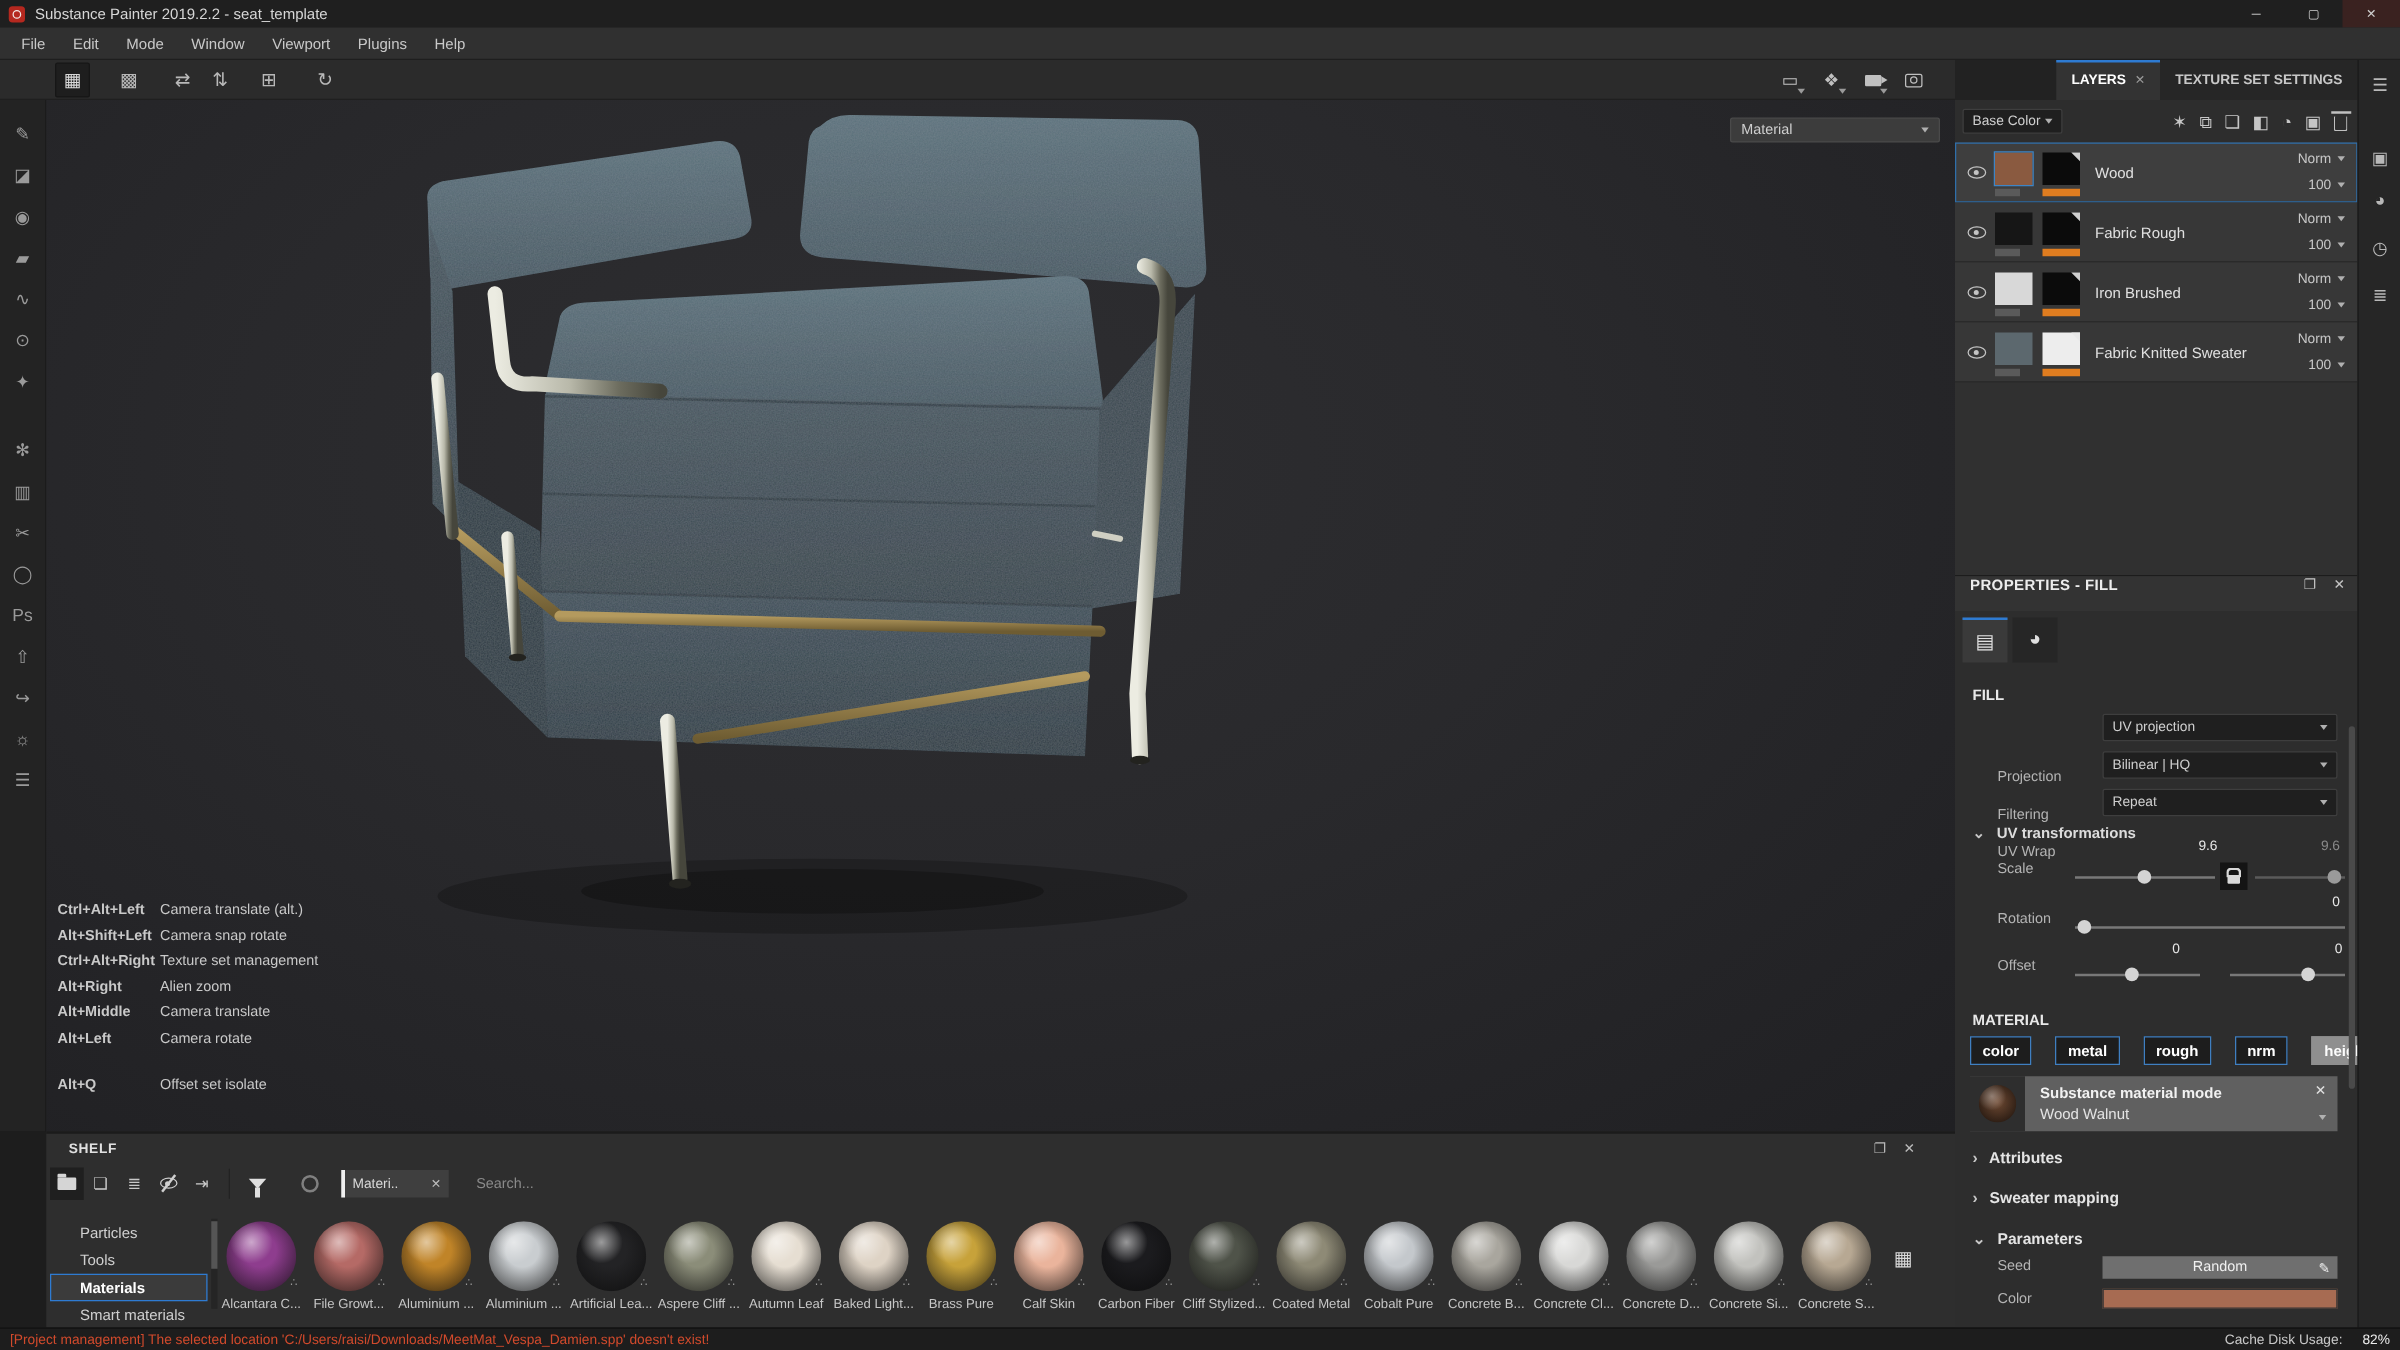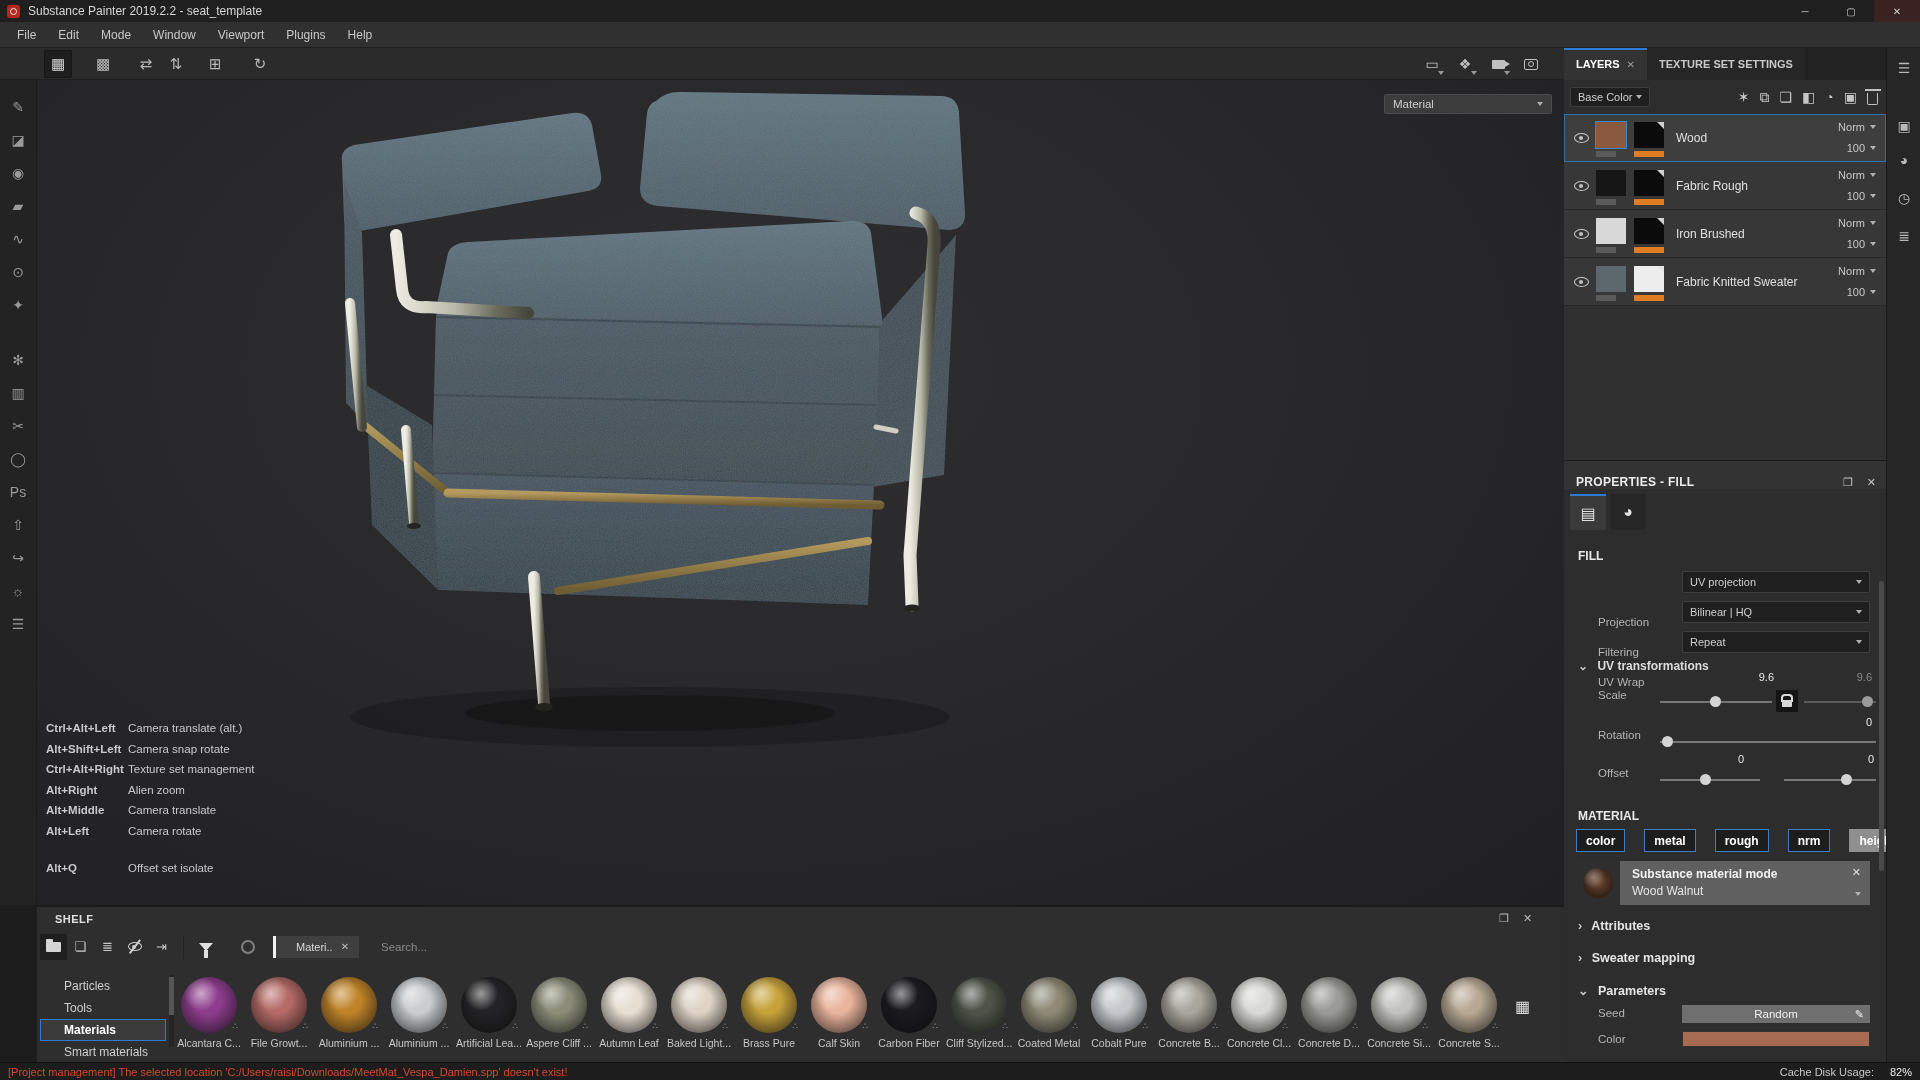--- a/index.html
+++ b/index.html
@@ -61,21 +61,21 @@
   .chev { width:0; height:0; border-left:3.5px solid transparent; border-right:3.5px solid transparent;
     border-top:4px solid #b0b0b0; }
   .shortcuts { position:absolute; left:9px; top:638px; }
   .sc-row { display:flex; height:20.5px; align-items:center; }
   .sc-row.gap { margin-top:17px; }
   .sc-keys { width:82px; color:#c9c9c9; font-size:11.5px;font-weight:bold; }
   .sc-action { color:#c9c9c9; font-size:11.5px; }
 
   
   .rpanel { position:absolute; left:1564px; top:48px; width:322px; height:1014px; background:#2d2d2d; }
-  .rtabs { position:absolute; left:0; top:0; width:322px; height:32px; background:#222; display:flex; }
+  .rtabs { position:absolute; left:0; top:0; width:322px; height:32px; background:#222; display:flex;justify-content:flex-end; }
   .rtab { height:32px; padding:0 12px; display:flex; align-items:center; gap:7px; font-size:11px;
     font-weight:bold; color:#c8c8c8; background:#262626; position:relative; }
   .rtab.active { background:#333; color:#fff; }
   .rtab.active::before { content:""; position:absolute; left:0; top:0; right:0; height:2px; background:#2e7bd2; }
   .rtab .close { display:none; font-size:10px; color:#9a9a9a; font-weight:normal; }
   .rtab .close.show { display:inline; }
   .layers-toolbar { position:absolute; left:0; top:32px; width:322px; height:34px; background:#2d2d2d;
     display:flex; align-items:center; padding:0 8px 0 6px; }
   .dd { background:#1f1f1f; border:1px solid #3e3e3e; border-radius:2px; display:flex; align-items:center;
     padding:0 7px; color:#cfcfcf; font-size:11px; }
@@ -104,21 +104,21 @@
     border-left:7px solid transparent; border-top:7px solid #e6e6e6; opacity:.9; }
   .lname { position:absolute; left:112px; top:17px; color:#e0e0e0; font-size:12px; }
   .blend, .opac { position:absolute; right:10px; display:flex; align-items:center; gap:5px;
     color:#c8c8c8; font-size:11px; }
   .blend { top:7px; } .opac { bottom:7px; }
 
   
   .props { position:absolute; left:0; top:412px; width:322px; height:602px; background:#2d2d2d;
     border-top:1px solid #1c1c1c; }
   .props-header { position:absolute; left:0; top:0; width:322px; height:28px; background:#333;
-    display:flex; align-items:flex-end; }
+    display:flex; align-items:flex-start; }
   .props-title { margin-left:12px; font-weight:bold; font-size:12px; color:#ececec; letter-spacing:.3px; }
   .ph-icons { margin-left:auto; margin-right:10px; display:flex; gap:14px; color:#c4c4c4; font-size:11px; }
   .ptab { position:absolute; top:33px; width:36px; height:36px; display:flex; align-items:center;
     justify-content:center; font-size:16px; color:#e0e0e0; background:#262626; }
   .ptab.sel { background:#3a3a3a; border-top:2px solid #2e7bd2; }
   .p1 { left:6px; } .p2 { left:46px; }
   .sec-head { position:absolute; left:14px; font-weight:bold; font-size:12px; color:#e8e8e8; }
   .prow { position:absolute; left:0; width:322px; height:24px; }
   .prow .plabel { position:absolute; left:34px; top:4px; color:#b4b4b4; font-size:11.5px;margin-top:41px; }
   .prow .pdd { position:absolute; left:118px; right:16px; height:22px; }
@@ -181,21 +181,21 @@
   .ico-eyeoff::before { content:""; position:absolute; width:4px; height:4px; border-radius:50%;
     background:#cfcfcf; left:3.5px; top:1.5px; }
   .ico-eyeoff::after { content:""; position:absolute; left:5px; top:-5px; width:1.5px; height:17px;
     background:#cfcfcf; transform:rotate(38deg); }
   .stb-div { width:1px; height:24px; background:#222; margin:0 8px; }
   .funnel { width:0; height:0; border-left:7px solid transparent; border-right:7px solid transparent;
     border-top:8px solid #e0e0e0; position:relative; }
   .funnel::after { content:""; position:absolute; left:-2px; top:-1px; width:4px; height:8px; background:#e0e0e0; }
   .ringo { width:14px; height:14px; border:2px solid #808080; border-radius:50%; margin-left:22px; }
   .chip { margin-left:18px; width:86px; height:22px; background:#3f3f3f; border-left:3px solid #f0f0f0;
-    display:flex; align-items:center; padding:0 20px; gap:8px; color:#d8d8d8; font-size:11px; }
+    display:flex; align-items:center; padding:0 6px; gap:8px; color:#d8d8d8; font-size:11px; }
   .chip .x { margin-left:auto; color:#bbb; font-size:10px; }
   .search { margin-left:22px; width:220px; background:transparent; border:none; outline:none;
     color:#ccc; font-size:11.5px; font-family:Liberation Sans, sans-serif; }
   .search::placeholder { color:#8a8a8a; }
   .cats { position:absolute; left:3px; top:68px; width:126px; }
   .cat { height:22px; display:flex; align-items:center; padding-left:24px; color:#d0d0d0; font-size:12px; }
   .cat.active { outline:1px solid #2e7bd2; outline-offset:-1px; background:#3b3b3b; color:#fff; font-weight:bold; }
   .catscroll { position:absolute; left:132px; top:68px; width:5px; height:72px; background:#252525; }
   .catscroll::before { content:""; position:absolute; left:0; top:2px; width:5px; height:38px; background:#555; }
   .spheres { position:absolute; left:139px; top:66px; display:flex; gap:4px; }

